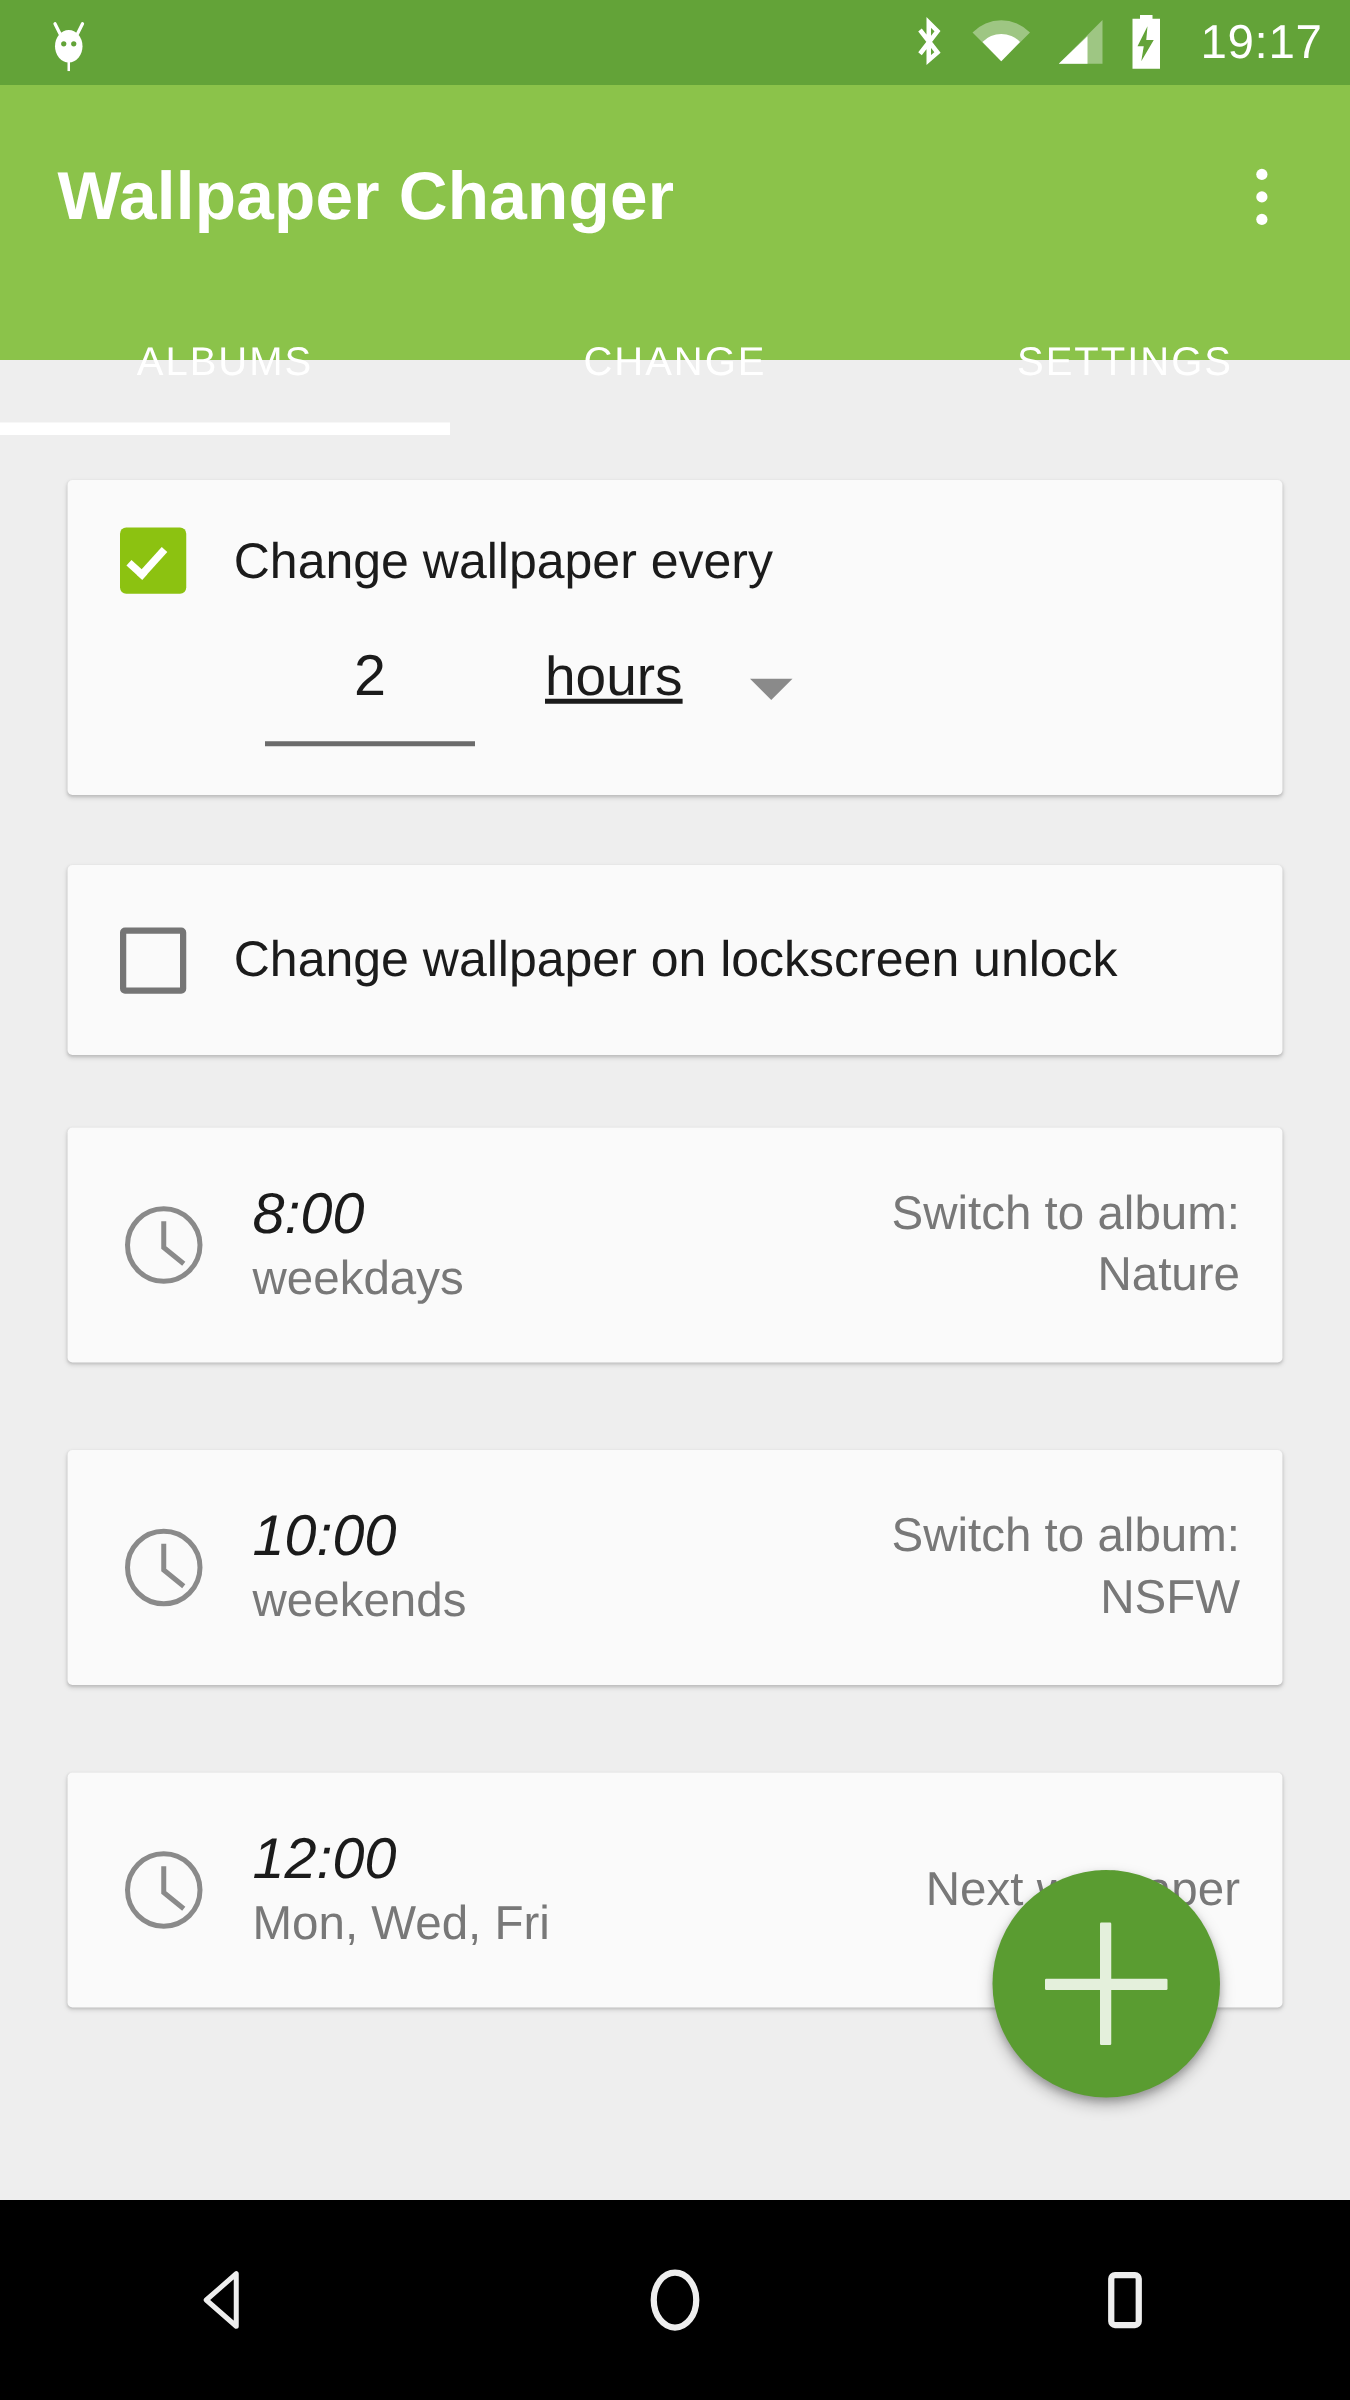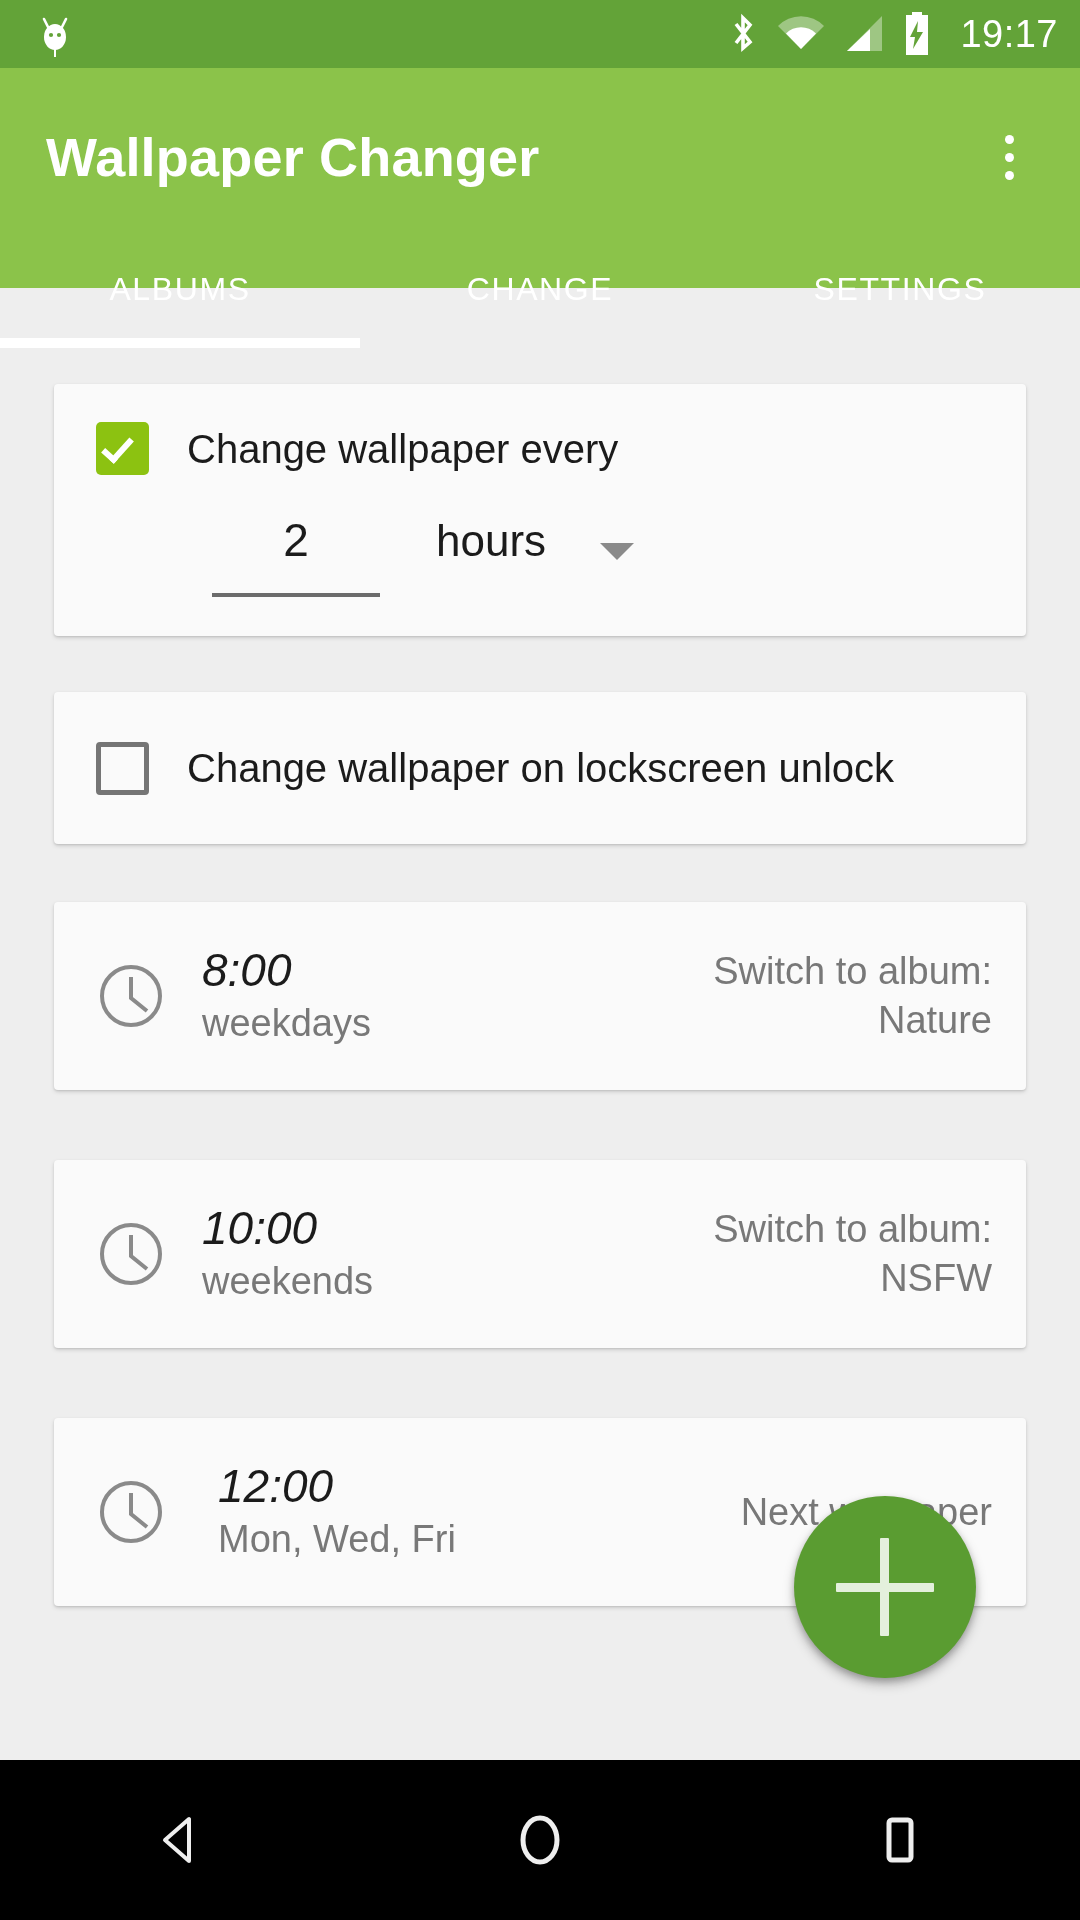--- a/index.html
+++ b/index.html
@@ -183,20 +183,21 @@
   .interval-num {
     font-size: 46px;
     color: #1b1b1b;
     line-height: 1;
   }
   .interval-unit {
     margin-left: 56px;
     font-size: 44px;
     color: #1b1b1b;
     line-height: 1;
+    text-decoration: underline;
   }
   .caret {
     margin-left: 54px;
     width: 0; height: 0;
     border-left: 17px solid transparent;
     border-right: 17px solid transparent;
     border-top: 17px solid #8a8a8a;
     align-self: center;
     position: relative;
     top: -6px;
@@ -208,21 +209,21 @@
 
   
   .card.schedule {
     height: 188px;
     display: flex;
     align-items: center;
     padding: 0 34px 0 42px;
   }
   #card-sched-0 { top: 554px; }
   #card-sched-1 { top: 812px; }
-  #card-sched-2 { top: 1070px; gap: 16px; }
+  #card-sched-2 { top: 1070px; }
 
   .clock-icon { flex: 0 0 auto; width: 70px; height: 70px; }
   .sched-times { margin-left: 36px; }
   .sched-time {
     font-size: 46px;
     color: #1b1b1b;
     line-height: 1.08;
     font-style: italic;
   }
   .sched-days {

